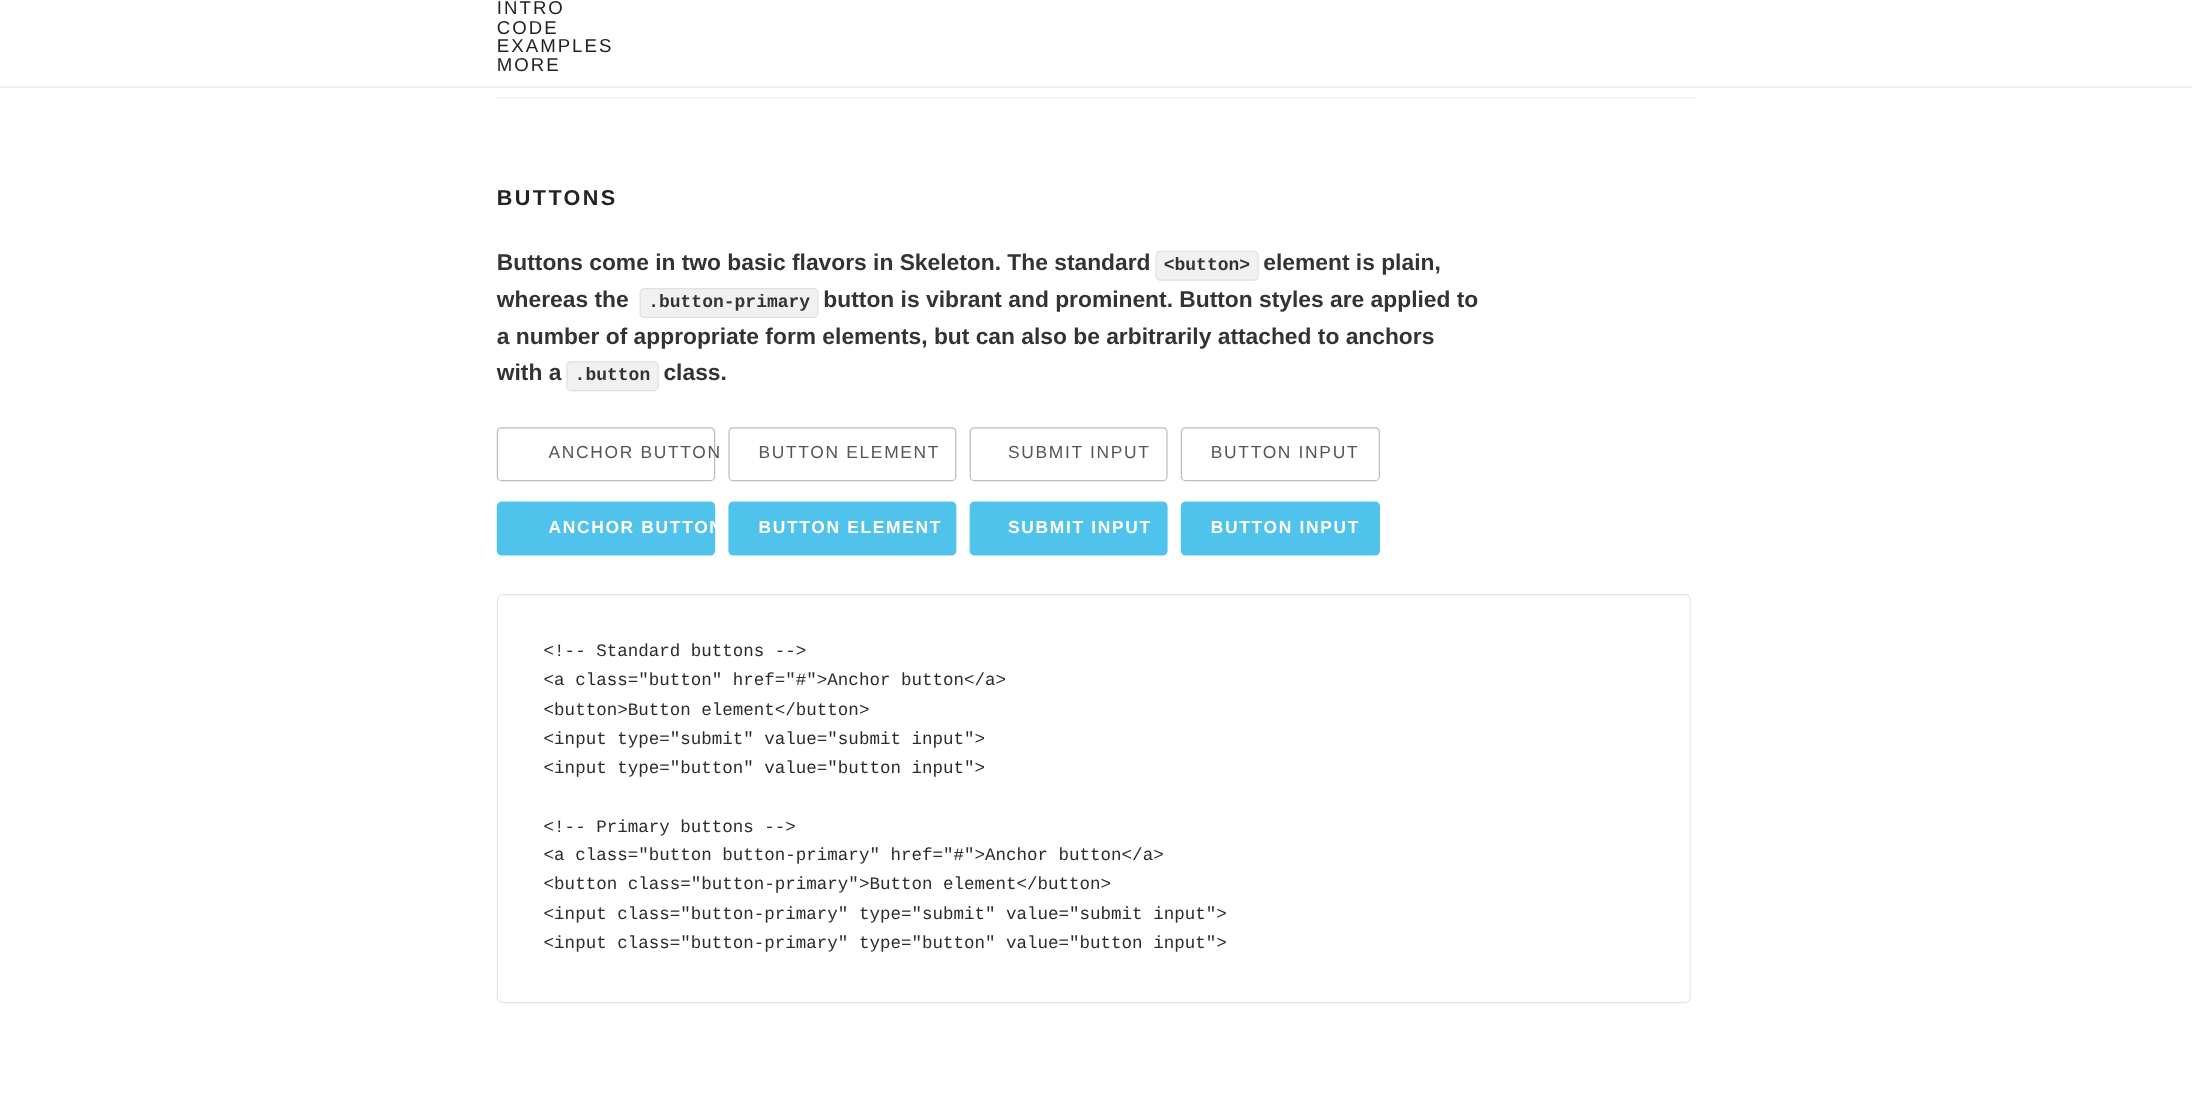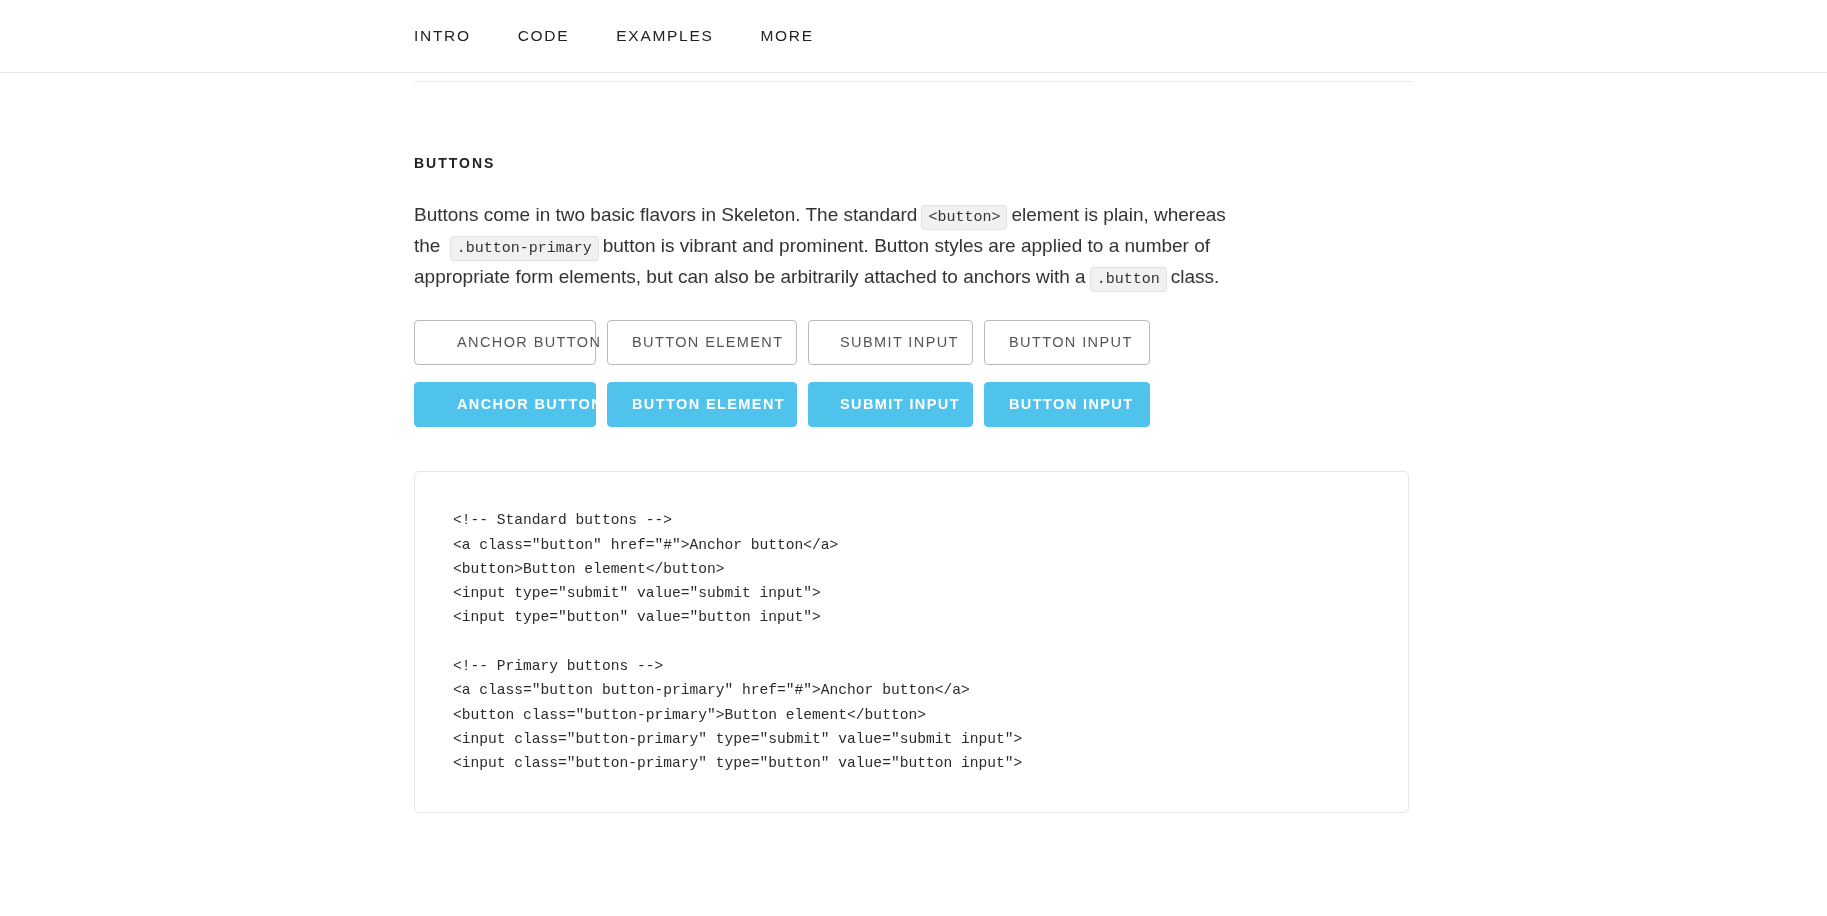--- a/index.html
+++ b/index.html
@@ -22,21 +22,21 @@
     border-bottom: 1px solid #e7e7e7;
     background: #ffffff;
     box-sizing: border-box;
   }
   .nav-inner {
     position: absolute;
     left: 414px;
     top: 0;
     height: 72px;
     display: flex;
-    align-items: center;
+    flex-direction: column;
   }
   .nav-item {
     font-size: 15.5px;
     letter-spacing: 1.7px;
     text-transform: uppercase;
     color: #222222;
     text-decoration: none;
     font-weight: 400;
     margin-right: 47px;
     line-height: 1;
@@ -55,34 +55,34 @@
   .section-rule {
     border: 0;
     border-top: 1px solid #eeeeee;
     margin: 8px 0 0 0;
     width: 1000px;
   }
 
   
   .section-title {
     margin: 73px 0 0 0;
-    font-size: 14px;
+    font-size: 18px;
     font-weight: 600;
     letter-spacing: 2.0px;
     text-transform: uppercase;
     color: #222222;
   }
 
   
   .lead {
     margin: 29px 0 0 0;
     font-size: 19px;
     line-height: 1.62;
     color: #333333;
-    font-weight: 400;
+    font-weight: 700;
     max-width: 820px;
   }
   code.inline {
     font-family: "Liberation Mono", "DejaVu Sans Mono", monospace;
     font-size: 15px;
     background: #f1f1f1;
     border: 1px solid #e1e1e1;
     border-radius: 4px;
     padding: 3px 6px;
     margin: 0 4px;
@@ -130,21 +130,21 @@
     font-weight: 700;
   }
 
   .w-anchor  { width: 182px; padding-left: 42px; }
   .w-element { width: 190px; }
   .w-submit  { width: 165px; padding-left: 31px; }
   .w-input   { width: 166px; }
 
   
   .code-card {
-    margin-top: 44px;
+    margin-top: 32px;
     width: 995px;
     box-sizing: border-box;
     border: 1px solid #e6e6e6;
     border-radius: 5px;
     background: #ffffff;
     padding: 36px 44px 36px 38px;
   }
   pre.code-block {
     margin: 0;
     font-family: "Liberation Mono", "DejaVu Sans Mono", monospace;

